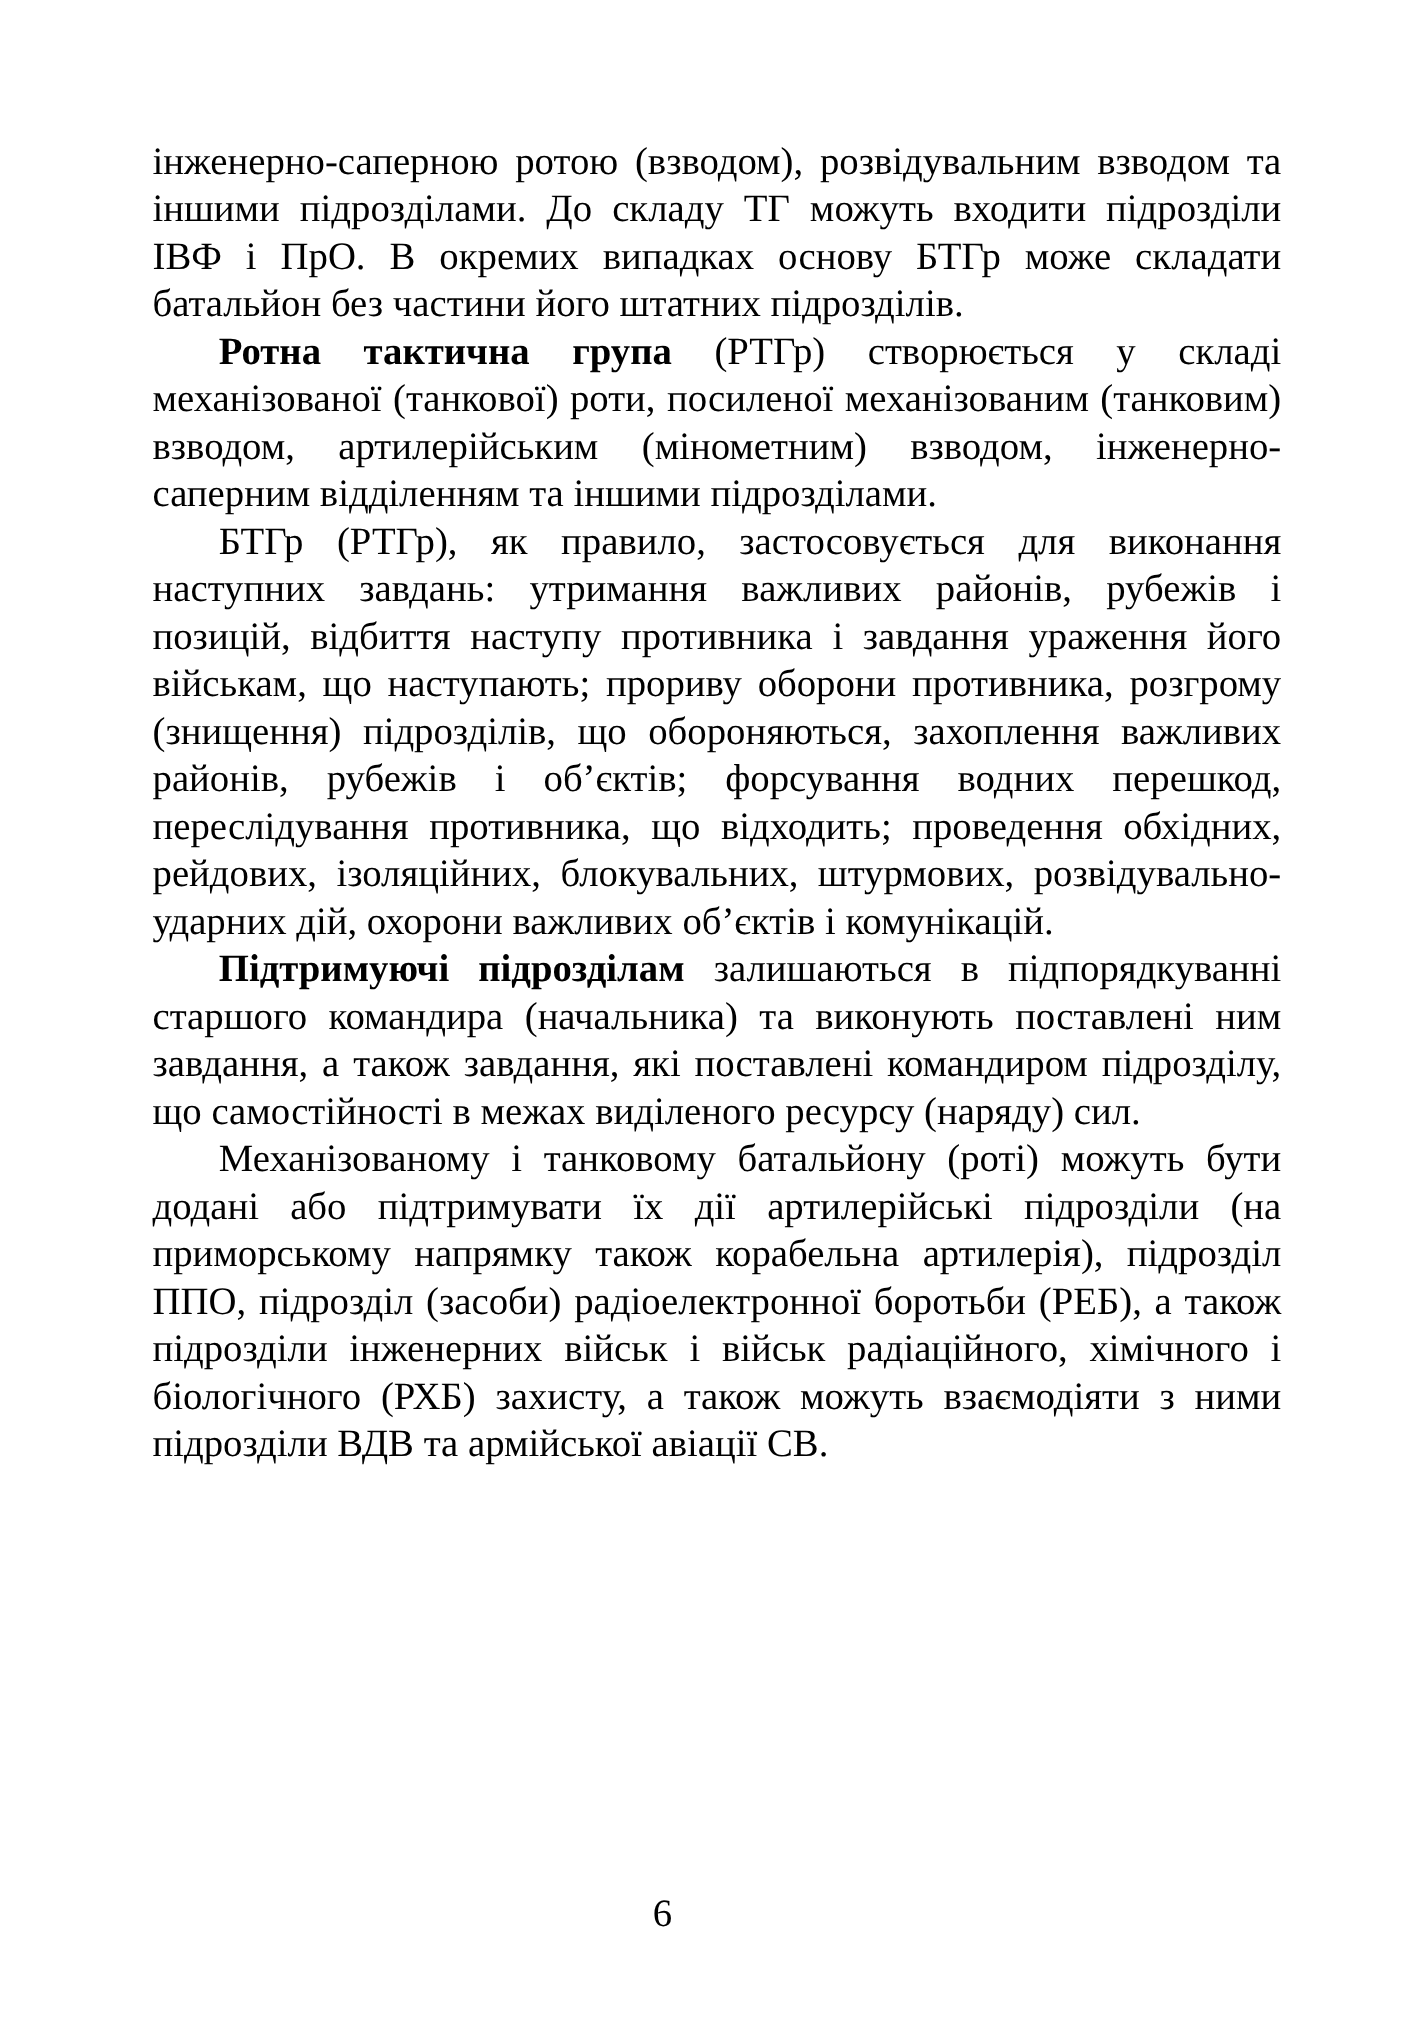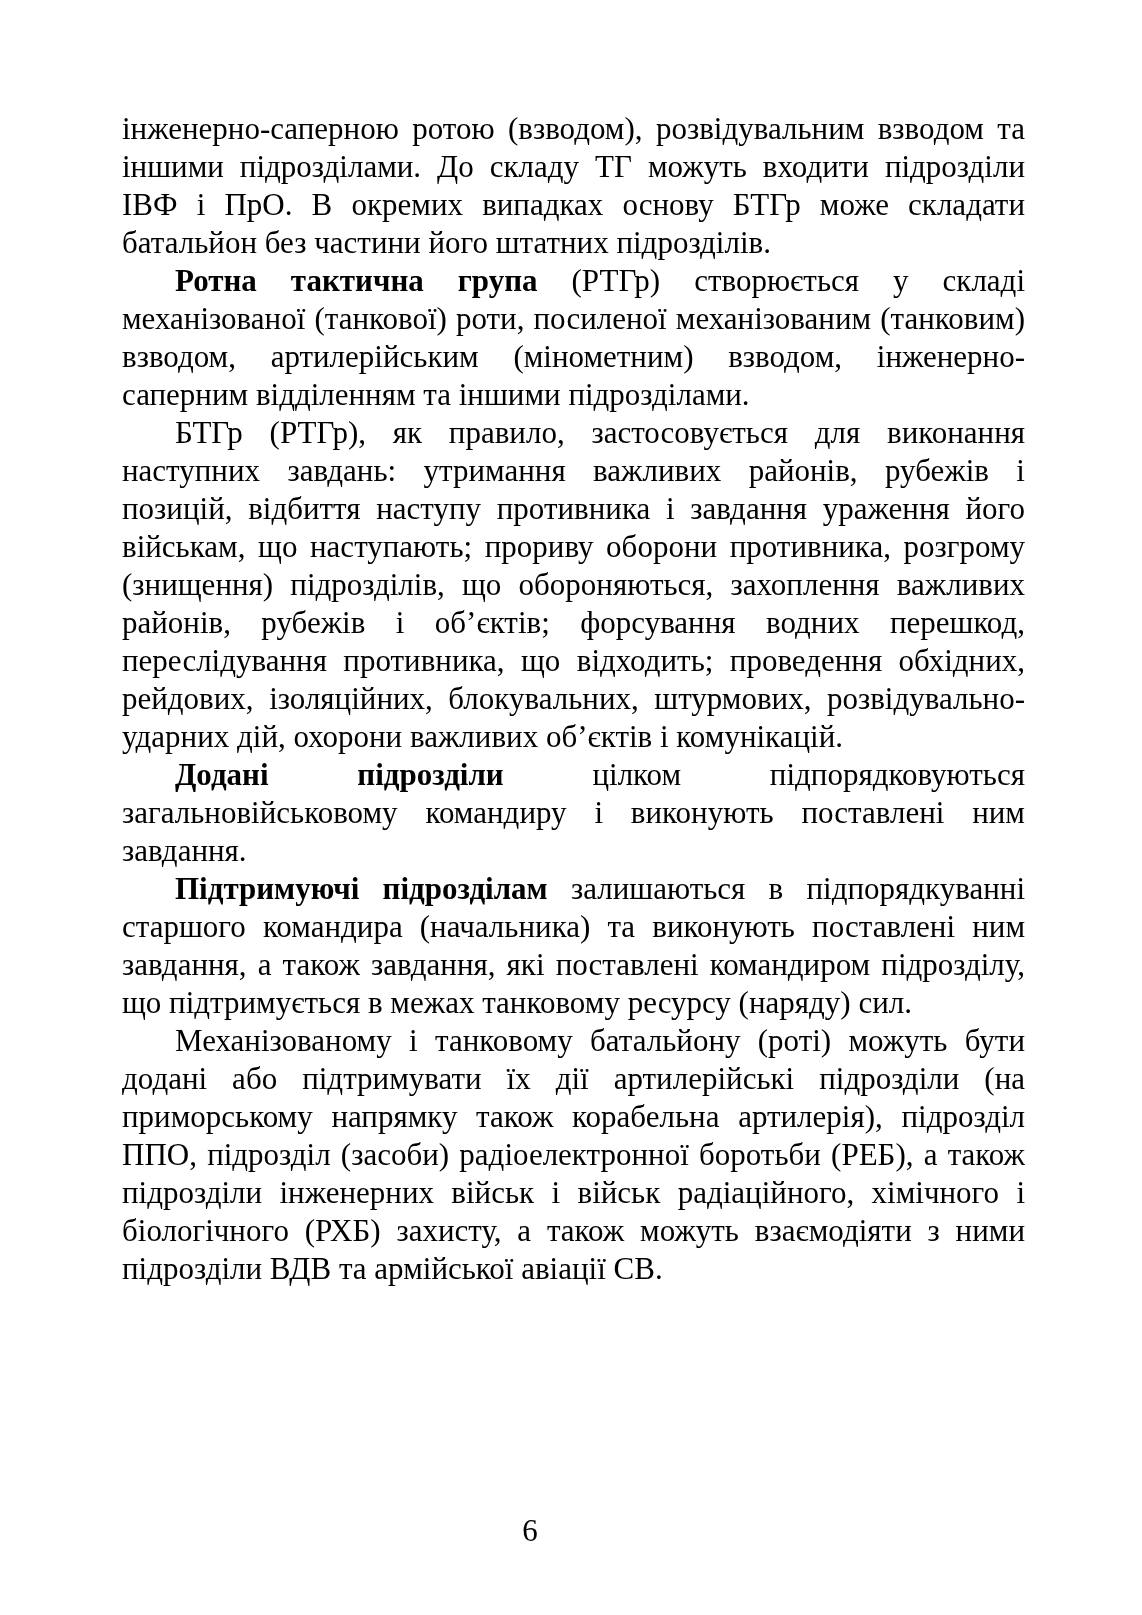--- a/index.html
+++ b/index.html
@@ -54,23 +54,22 @@
 
   <div class="text-block">
 
     <p class="no-indent"><span>інженерно-саперною ротою (взводом), розвідувальним взводом та іншими підрозділами. До складу ТГ можуть входити підрозділи ІВФ і ПрО. В окремих випадках основу БТГр може складати батальйон без частини його штатних підрозділів.</span></p>
 
     <p><b>Ротна тактична група</b><span> (РТГр) створюється у складі механізованої (танкової) роти, посиленої механізованим (танковим) взводом, артилерійським (мінометним) взводом, інженерно-саперним відділенням та іншими підрозділами.</span></p>
 
     <p><span>БТГр (РТГр), як правило, застосовується для виконання наступних завдань: утримання важливих районів, рубежів і позицій, відбиття наступу противника і завдання ураження його військам, що наступають; прориву оборони противника, розгрому (знищення) підрозділів, що обороняються, захоплення важливих районів, рубежів і об’єктів; форсування водних перешкод, переслідування противника, що відходить; проведення обхідних, рейдових, ізоляційних, блокувальних, штурмових, розвідувально-ударних дій, охорони важливих об’єктів і комунікацій.</span></p>
 
 
-    <p><b>Додані підрозділи</b><span> цілком підпорядковуються загальновійськовому командиру і виконують поставлені ним завдання.</span></p>
 
-    <p><b>Підтримуючі підрозділам</b><span> залишаються в підпорядкуванні старшого командира (начальника) та виконують поставлені ним завдання, а також завдання, які поставлені командиром підрозділу, що підтримується в межах танковому ресурсу (наряду) сил.</span></p>
+    <p><b>Підтримуючі підрозділам</b><span> залишаються в підпорядкуванні старшого командира (начальника) та виконують поставлені ним завдання, а також завдання, які поставлені командиром підрозділу, що самостійності в межах виділеного ресурсу (наряду) сил.</span></p>
 
     <p><span>Механізованому і танковому батальйону (роті) можуть бути додані або підтримувати їх дії артилерійські підрозділи (на приморському напрямку також корабельна артилерія), підрозділ ППО, підрозділ (засоби) радіоелектронної боротьби (РЕБ), а також підрозділи інженерних військ і військ радіаційного, хімічного і біологічного (РХБ) захисту, а також можуть взаємодіяти з ними підрозділи ВДВ та армійської авіації СВ.</span></p>
 
 
   </div>
 
   <div class="page-number">6</div>
 
 </div>
 

